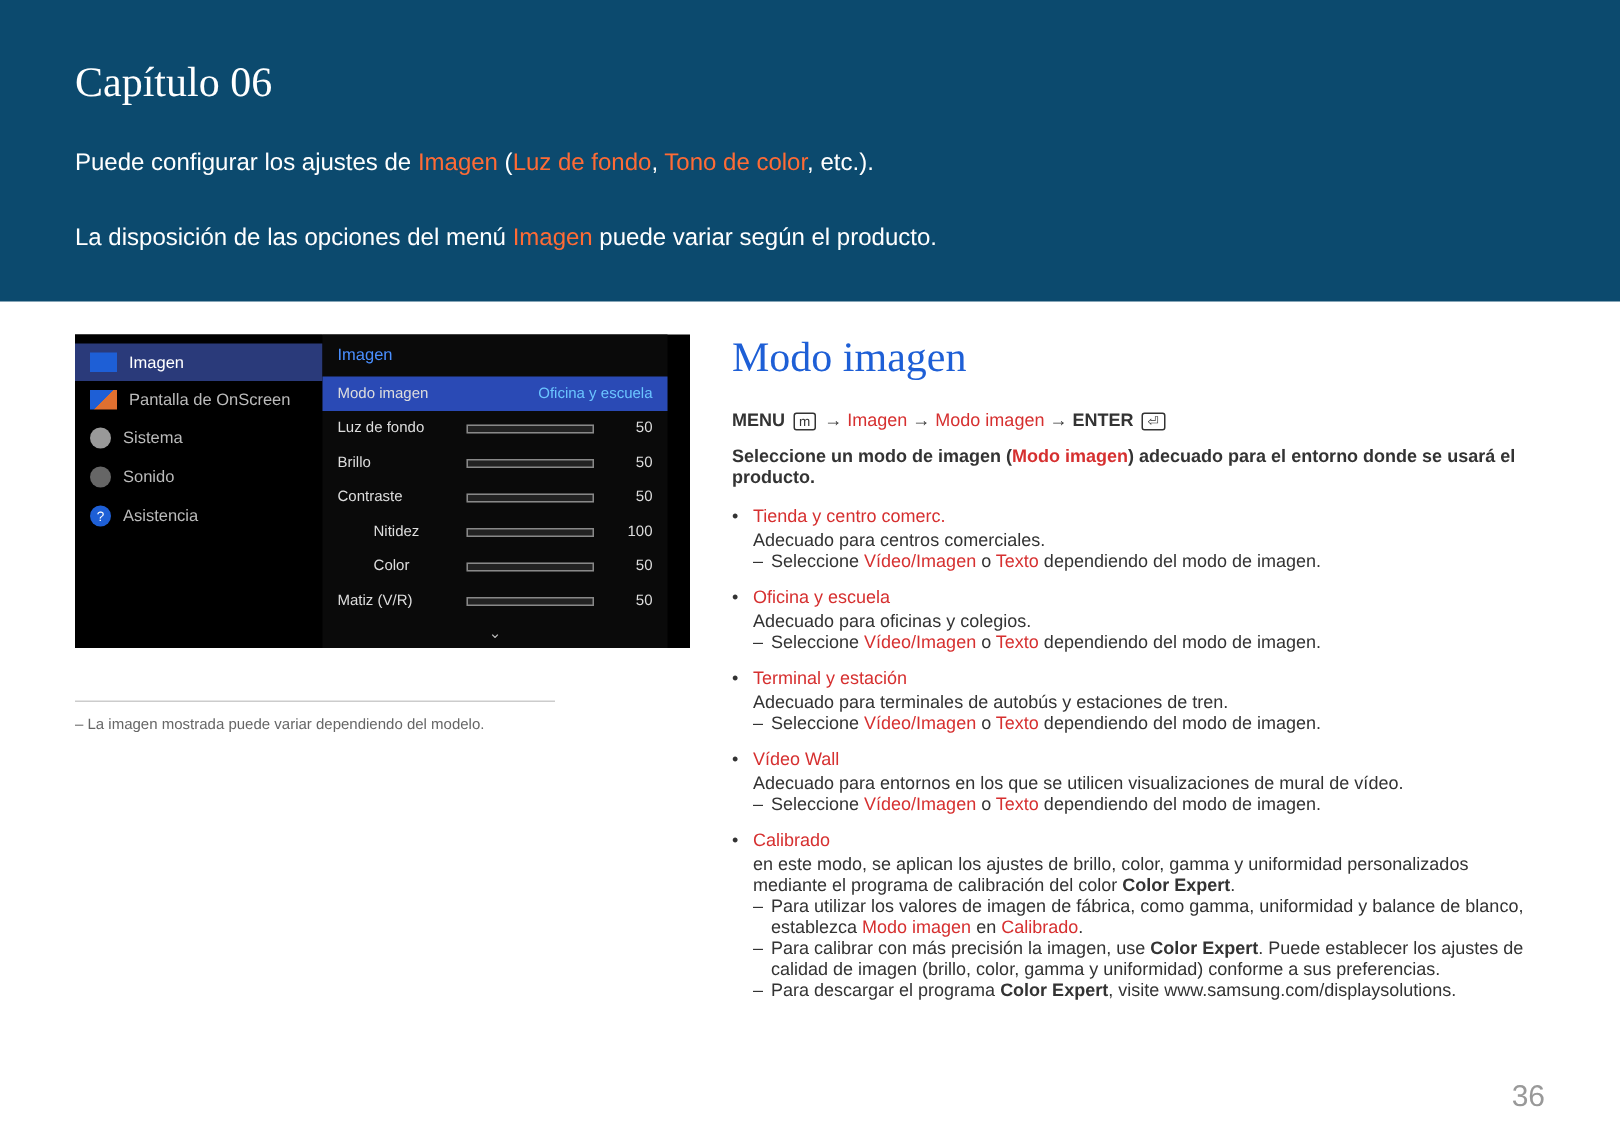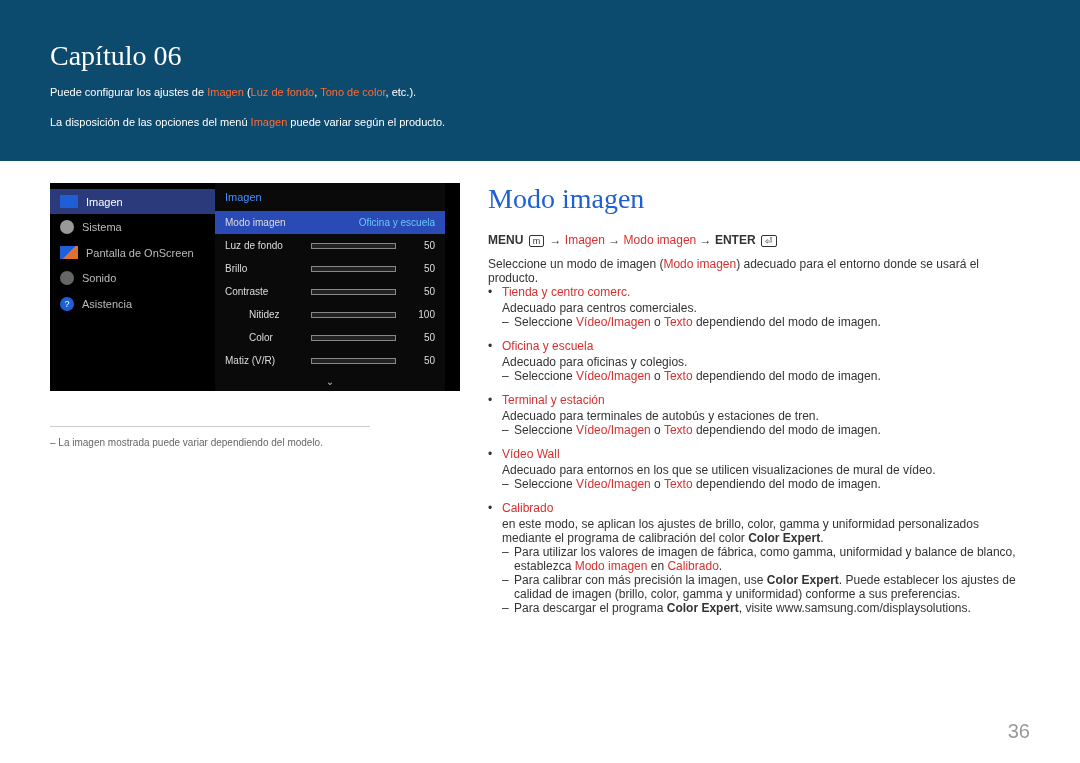--- a/index.html
+++ b/index.html
@@ -1,20 +1,20 @@
 <!DOCTYPE html>
 <html><head>
 <meta charset="utf-8">
 <style>
 *{margin:0;padding:0;box-sizing:border-box;}
 body{font-family:Arial,Helvetica,sans-serif;background:#fff;color:#333;width:1080px;height:763px;position:relative;}
 .banner{background:#0c4a6e;color:#fff;padding:40px 50px 30px 50px;}
 .chapter{font-family:Georgia,serif;font-size:28px;font-weight:400;}
 .title{font-family:Georgia,serif;font-size:38px;font-weight:400;margin-top:2px;}
-.intro{font-size:11px;margin-top:12px;line-height:1.6;}
+.intro{font-size:16px;margin-top:24px;line-height:1.6;}
 .intro .k1{color:#ff6b35;}
 .content{display:flex;padding:22px 50px 0 50px;}
 .left{width:410px;flex-shrink:0;}
 .menu-panel{display:flex;background:#000;}
 .nav{width:165px;background:#000;padding:6px 0;}
 .nav-row{display:flex;align-items:center;padding:6px 10px;color:#bbb;font-size:11px;}
 .nav-row.sel{background:#2a3a7a;color:#fff;}
 .ic{width:18px;height:13px;margin-right:8px;display:inline-block;}
 .ic-blue{background:#1e5fd6;}
 .ic-scr{background:linear-gradient(135deg,#1e5fd6 50%,#e07030 50%);}
@@ -30,21 +30,21 @@
 .bar-fill{height:100%;background:#fff;}
 .val{width:25px;text-align:right;font-size:10px;}
 .arrow-dn{text-align:center;color:#bbb;font-size:10px;padding:4px;}
 .note{font-size:10px;color:#666;margin-top:35px;border-top:1px solid #ccc;padding-top:10px;width:320px;}
 .right{flex:1;padding-left:28px;}
 .section-title{color:#1e5fd6;font-family:Georgia,serif;font-size:28px;font-weight:400;margin-bottom:18px;}
 .path{font-size:12px;margin-bottom:10px;}
 .path b{font-weight:bold;}
 .path .hl{color:#d63030;}
 .path .ico{display:inline-block;border:1px solid #333;padding:0 3px;font-size:9px;border-radius:2px;margin:0 2px;}
-.desc{font-size:12px;}
+.desc{font-size:12px;margin-bottom:12px;font-weight:bold;}
 .desc .hl{color:#d63030;}
 ul.modes{list-style:none;}
 ul.modes>li{margin-bottom:10px;font-size:12px;position:relative;padding-left:14px;}
 ul.modes>li::before{content:"•";position:absolute;left:0;color:#333;}
 .mode-name{color:#d63030;font-weight:500;}
 .mode-desc{margin-top:2px;}
 .sel-line{margin-top:0;padding-left:12px;position:relative;}
 .sel-line::before{content:"–";position:absolute;left:0;}
 .sel-line .hl{color:#d63030;}
 .page-num{position:absolute;bottom:20px;right:50px;font-size:20px;color:#999;}
@@ -64,26 +64,26 @@
 
 <div class="content">
   <div class="left">
     <div class="menu-panel">
       <div class="nav" id="nav">
           <div class="nav-row sel">
             <span class="ic ic-blue"></span>
             <span>Imagen</span>
           </div>
           <div class="nav-row">
+            <span class="ic ic-scr"></span>
+            <span>Pantalla de OnScreen</span>
+          </div>
+          <div class="nav-row">
             <span class="ic ic-gear"></span>
             <span>Sistema</span>
-          </div>
-          <div class="nav-row">
-            <span class="ic ic-scr"></span>
-            <span>Pantalla de OnScreen</span>
           </div>
           <div class="nav-row">
             <span class="ic ic-spk"></span>
             <span>Sonido</span>
           </div>
           <div class="nav-row">
             <span class="ic ic-q">?</span>
             <span>Asistencia</span>
           </div>
         </div>

